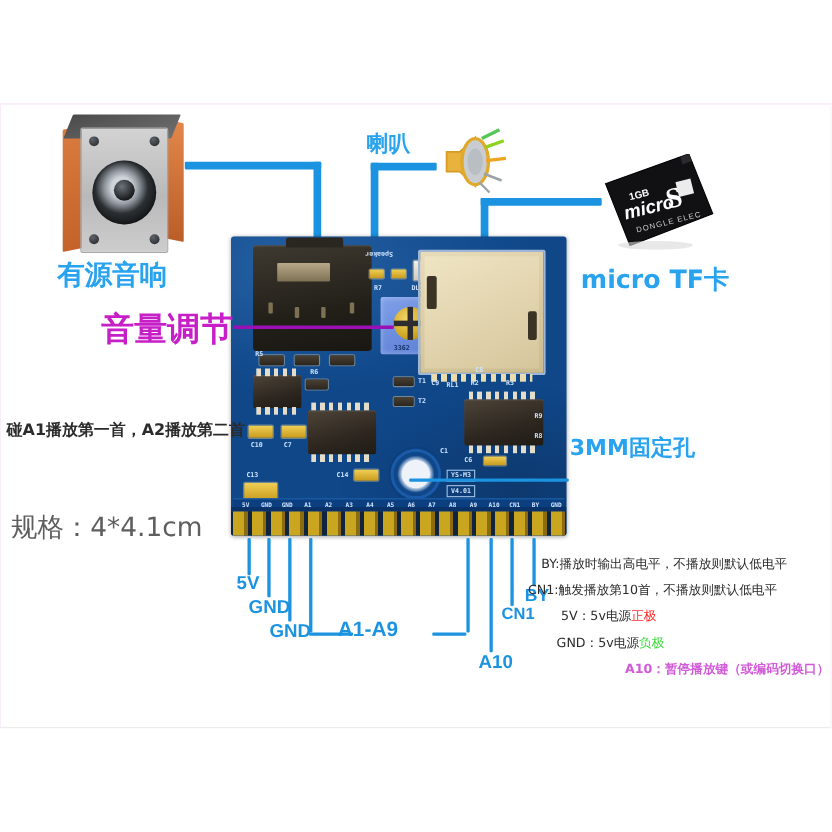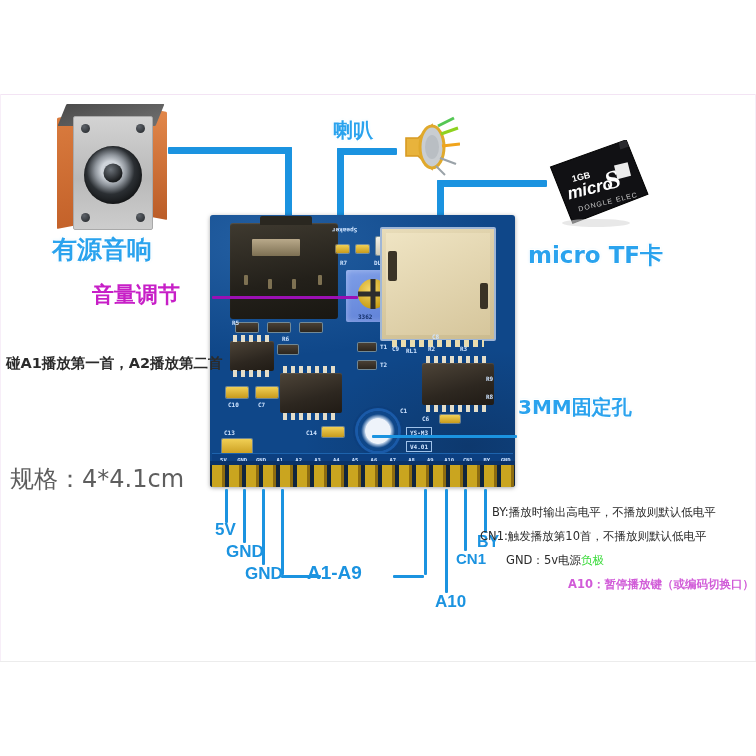--- a/index.html
+++ b/index.html
@@ -315,27 +315,27 @@
         <div class="silk" style="left: 229.75px; bottom: 24px; width: 18.8125px; text-align: center; font-size: 5.5px;">A10</div>
         <div class="silk" style="left: 248.562px; bottom: 24px; width: 18.8125px; text-align: center; font-size: 5.5px;">CN1</div>
         <div class="silk" style="left: 267.375px; bottom: 24px; width: 18.8125px; text-align: center; font-size: 5.5px;">BY</div>
         <div class="silk" style="left: 286.188px; bottom: 24px; width: 18.8125px; text-align: center; font-size: 5.5px;">GND</div>
       </div>
 
     <div class="pin-row-top"></div>
     <div class="pin-row"></div>
   </div>
 
-  <div class="txt cn lbl-magenta" style="left:92px;top:283px;font-size:22px;">音量调节</div>
+  <div class="txt cn lbl-magenta" style="left:92px;top:283px;font-size:30px;">音量调节</div>
   <div class="ln h mag" style="left:212px;top:296px;width:146px;height:3px;"></div>
 
   <div class="txt cn lbl-blue-ol" style="left:518px;top:396px;font-size:20px;">3MM固定孔</div>
   <div class="ln h thin" style="left:372px;top:435px;width:145px;height:3px;"></div>
 
-  <div class="txt cn lbl-dark" style="left:6px;top:356px;font-size:14.5px;font-weight:bold;">碰A1播放第一首，A2播放第二首</div>
+  <div class="txt cn lbl-dark" style="left:6px;top:384px;font-size:14.5px;font-weight:bold;">碰A1播放第一首，A2播放第二首</div>
   <div class="txt cn lbl-gray" style="left:10px;top:466px;font-size:24px;">规格：4*4.1cm</div>
 
   <div class="ln v thin" style="left:225px;top:489px;height:34px;"></div>
   <div class="txt lbl-blue" style="left:215px;top:521px;font-size:17px;">5V</div>
 
   <div class="ln v thin" style="left:243px;top:489px;height:54px;"></div>
   <div class="txt lbl-blue" style="left:226px;top:543px;font-size:17px;">GND</div>
 
   <div class="ln v thin" style="left:262px;top:489px;height:76px;"></div>
   <div class="txt lbl-blue" style="left:245px;top:565px;font-size:17px;">GND</div>
@@ -355,19 +355,22 @@
   <div class="ln v thin" style="left:484px;top:489px;height:44px;"></div>
   <div class="txt lbl-blue" style="left:477px;top:533px;font-size:16px;">BY</div>
 
   <div class="block-right">
     <div class="cn lbl-dark">
       <span>BY:</span><span>播放时输出高电平，不播放则默认低电平</span>
     </div>
     <div class="cn lbl-dark" style="margin-left:-12px;">
       <span>CN1:</span><span>触发播放第10首，不播放则默认低电平</span>
     </div>
+    <div class="cn lbl-dark" style="margin-left:18px;">
+      <span>5V：</span><span>5v电源</span><span class="red">正极</span>
+    </div>
     <div class="cn lbl-dark" style="margin-left:14px;">
       <span>GND：</span><span>5v电源</span><span class="green">负极</span>
     </div>
     <div class="cn lbl-pink" style="margin-left:10px;margin-top:6px;">A10：暂停播放键（或编码切换口）</div>
   </div>
 
 </div>
 
 </body></html>

